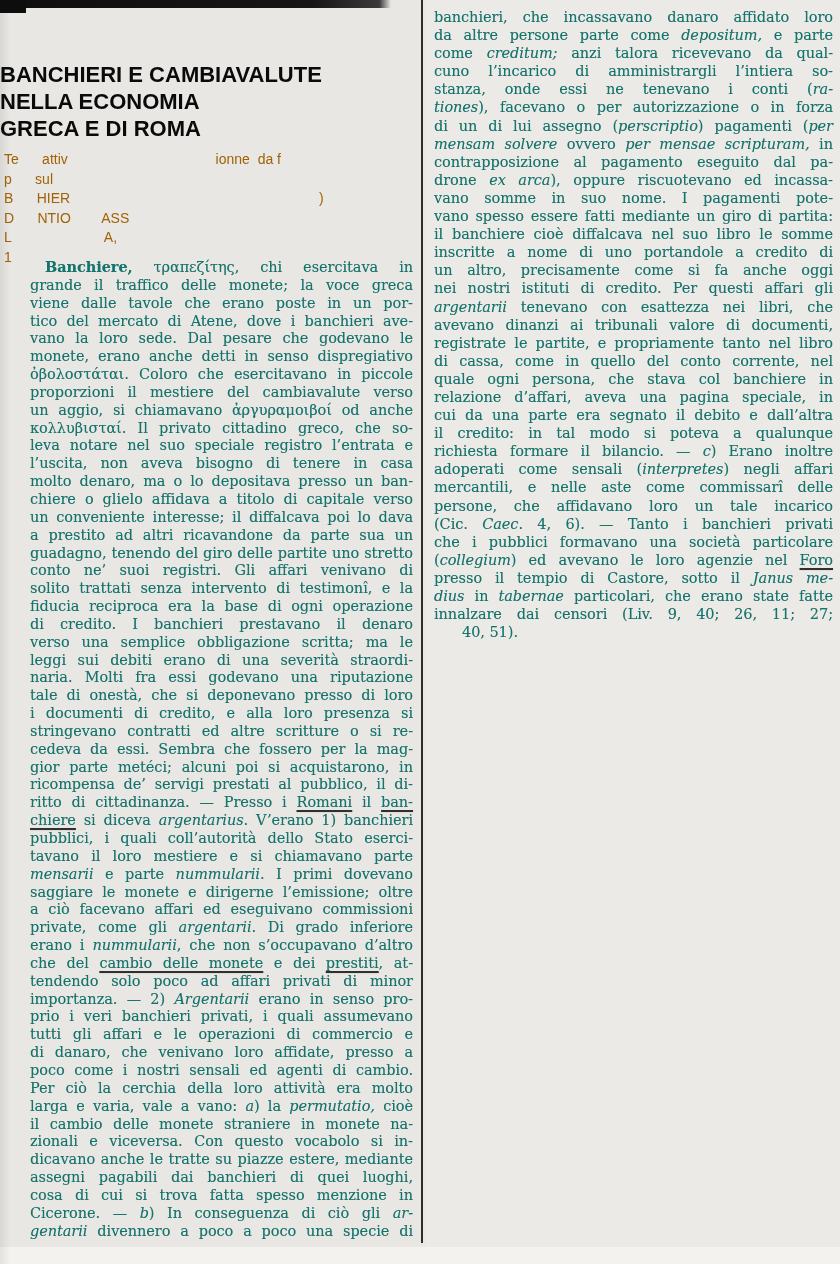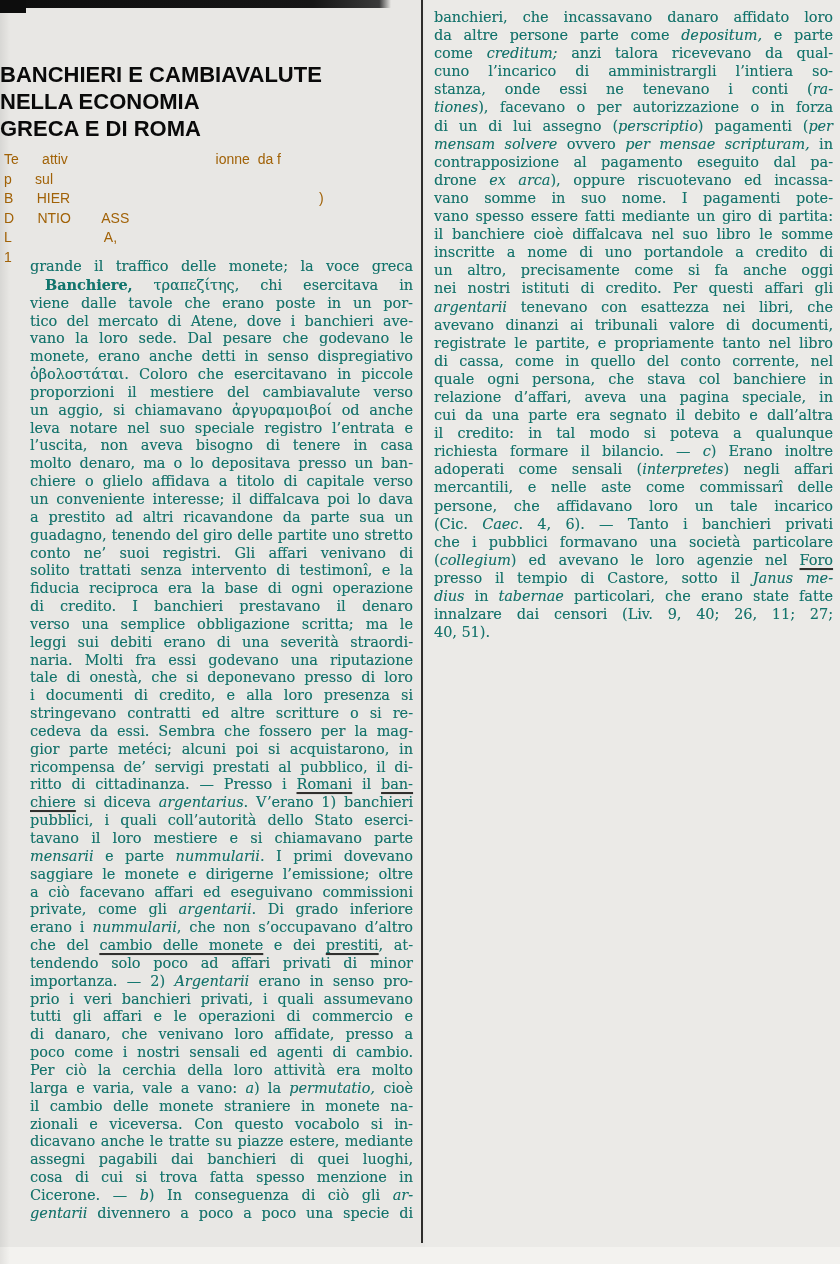--- a/index.html
+++ b/index.html
@@ -17,21 +17,21 @@
          font-family:"Liberation Sans", sans-serif;font-weight:bold;
          font-size:22px;line-height:27px;color:#0a0a0a;}
   .ghost{position:absolute;left:4px;top:150px;width:410px;
          font-family:"Liberation Sans", sans-serif;font-size:14px;line-height:19.5px;
          color:#a16207;white-space:pre;}
   .col{position:absolute;font-size:14.4px;color:#0f766e;
        text-shadow:0.2px 0.2px 0 rgba(0,0,0,0.28);}
   .col-left{left:30px;top:258px;width:383px;line-height:17.85px;}
   .col-right{left:434px;top:8px;width:399px;line-height:18.1px;}
   .tl{white-space:nowrap;text-align:justify;text-align-last:justify;}
-  .tl.endl{text-align-last:left;}
+  .tl.endl{text-align-last:left;margin-left:28px;}
   .tl.ind{padding-left:15px;}
   .b{font-weight:bold;}
   .i{font-style:italic;}
   .u{text-decoration:underline;text-decoration-thickness:1.5px;text-underline-offset:3px;
      text-decoration-color:#31302e;}
 </style>
 </head>
 <body>
 
 <div class="page">
@@ -44,29 +44,30 @@
 
   <div class="title">
     <div>BANCHIERI E CAMBIAVALUTE</div>
     <div>NELLA ECONOMIA</div>
     <div>GRECA E DI ROMA</div>
   </div>
 
   <div class="ghost" id="ghost"><div>Te      attiv                                      ionne  da f</div><div>p      sul</div><div>B      HIER                                                                )</div><div>D      NTIO        ASS</div><div>L                        A,</div><div>1</div></div>
 
   <div class="col col-left" id="col-left">
+      <div class="tl ind"><span class="b">Banchiere,</span><span> τραπεζίτης, chi esercitava in</span></div>
       <div class="tl"><span>grande il traffico delle monete; la voce greca</span></div>
-      <div class="tl ind"><span class="b">Banchiere,</span><span> τραπεζίτης, chi esercitava in</span></div>
       <div class="tl"><span>viene dalle tavole che erano poste in un por-</span></div>
       <div class="tl"><span>tico del mercato di Atene, dove i banchieri ave-</span></div>
       <div class="tl"><span>vano la loro sede. Dal pesare che godevano le</span></div>
       <div class="tl"><span>monete, erano anche detti in senso dispregiativo</span></div>
       <div class="tl"><span>ὀβολοστάται. Coloro che esercitavano in piccole</span></div>
       <div class="tl"><span>proporzioni il mestiere del cambiavalute verso</span></div>
       <div class="tl"><span>un aggio, si chiamavano ἀργυραμοιβοί od anche</span></div>
+      <div class="tl"><span>κολλυβισταί. Il privato cittadino greco, che so-</span></div>
       <div class="tl"><span>leva notare nel suo speciale registro l’entrata e</span></div>
       <div class="tl"><span>l’uscita, non aveva bisogno di tenere in casa</span></div>
       <div class="tl"><span>molto denaro, ma o lo depositava presso un ban-</span></div>
       <div class="tl"><span>chiere o glielo affidava a titolo di capitale verso</span></div>
       <div class="tl"><span>un conveniente interesse; il diffalcava poi lo dava</span></div>
       <div class="tl"><span>a prestito ad altri ricavandone da parte sua un</span></div>
       <div class="tl"><span>guadagno, tenendo del giro delle partite uno stretto</span></div>
       <div class="tl"><span>conto ne’ suoi registri. Gli affari venivano di</span></div>
       <div class="tl"><span>solito trattati senza intervento di testimonî, e la</span></div>
       <div class="tl"><span>fiducia reciproca era la base di ogni operazione</span></div>

